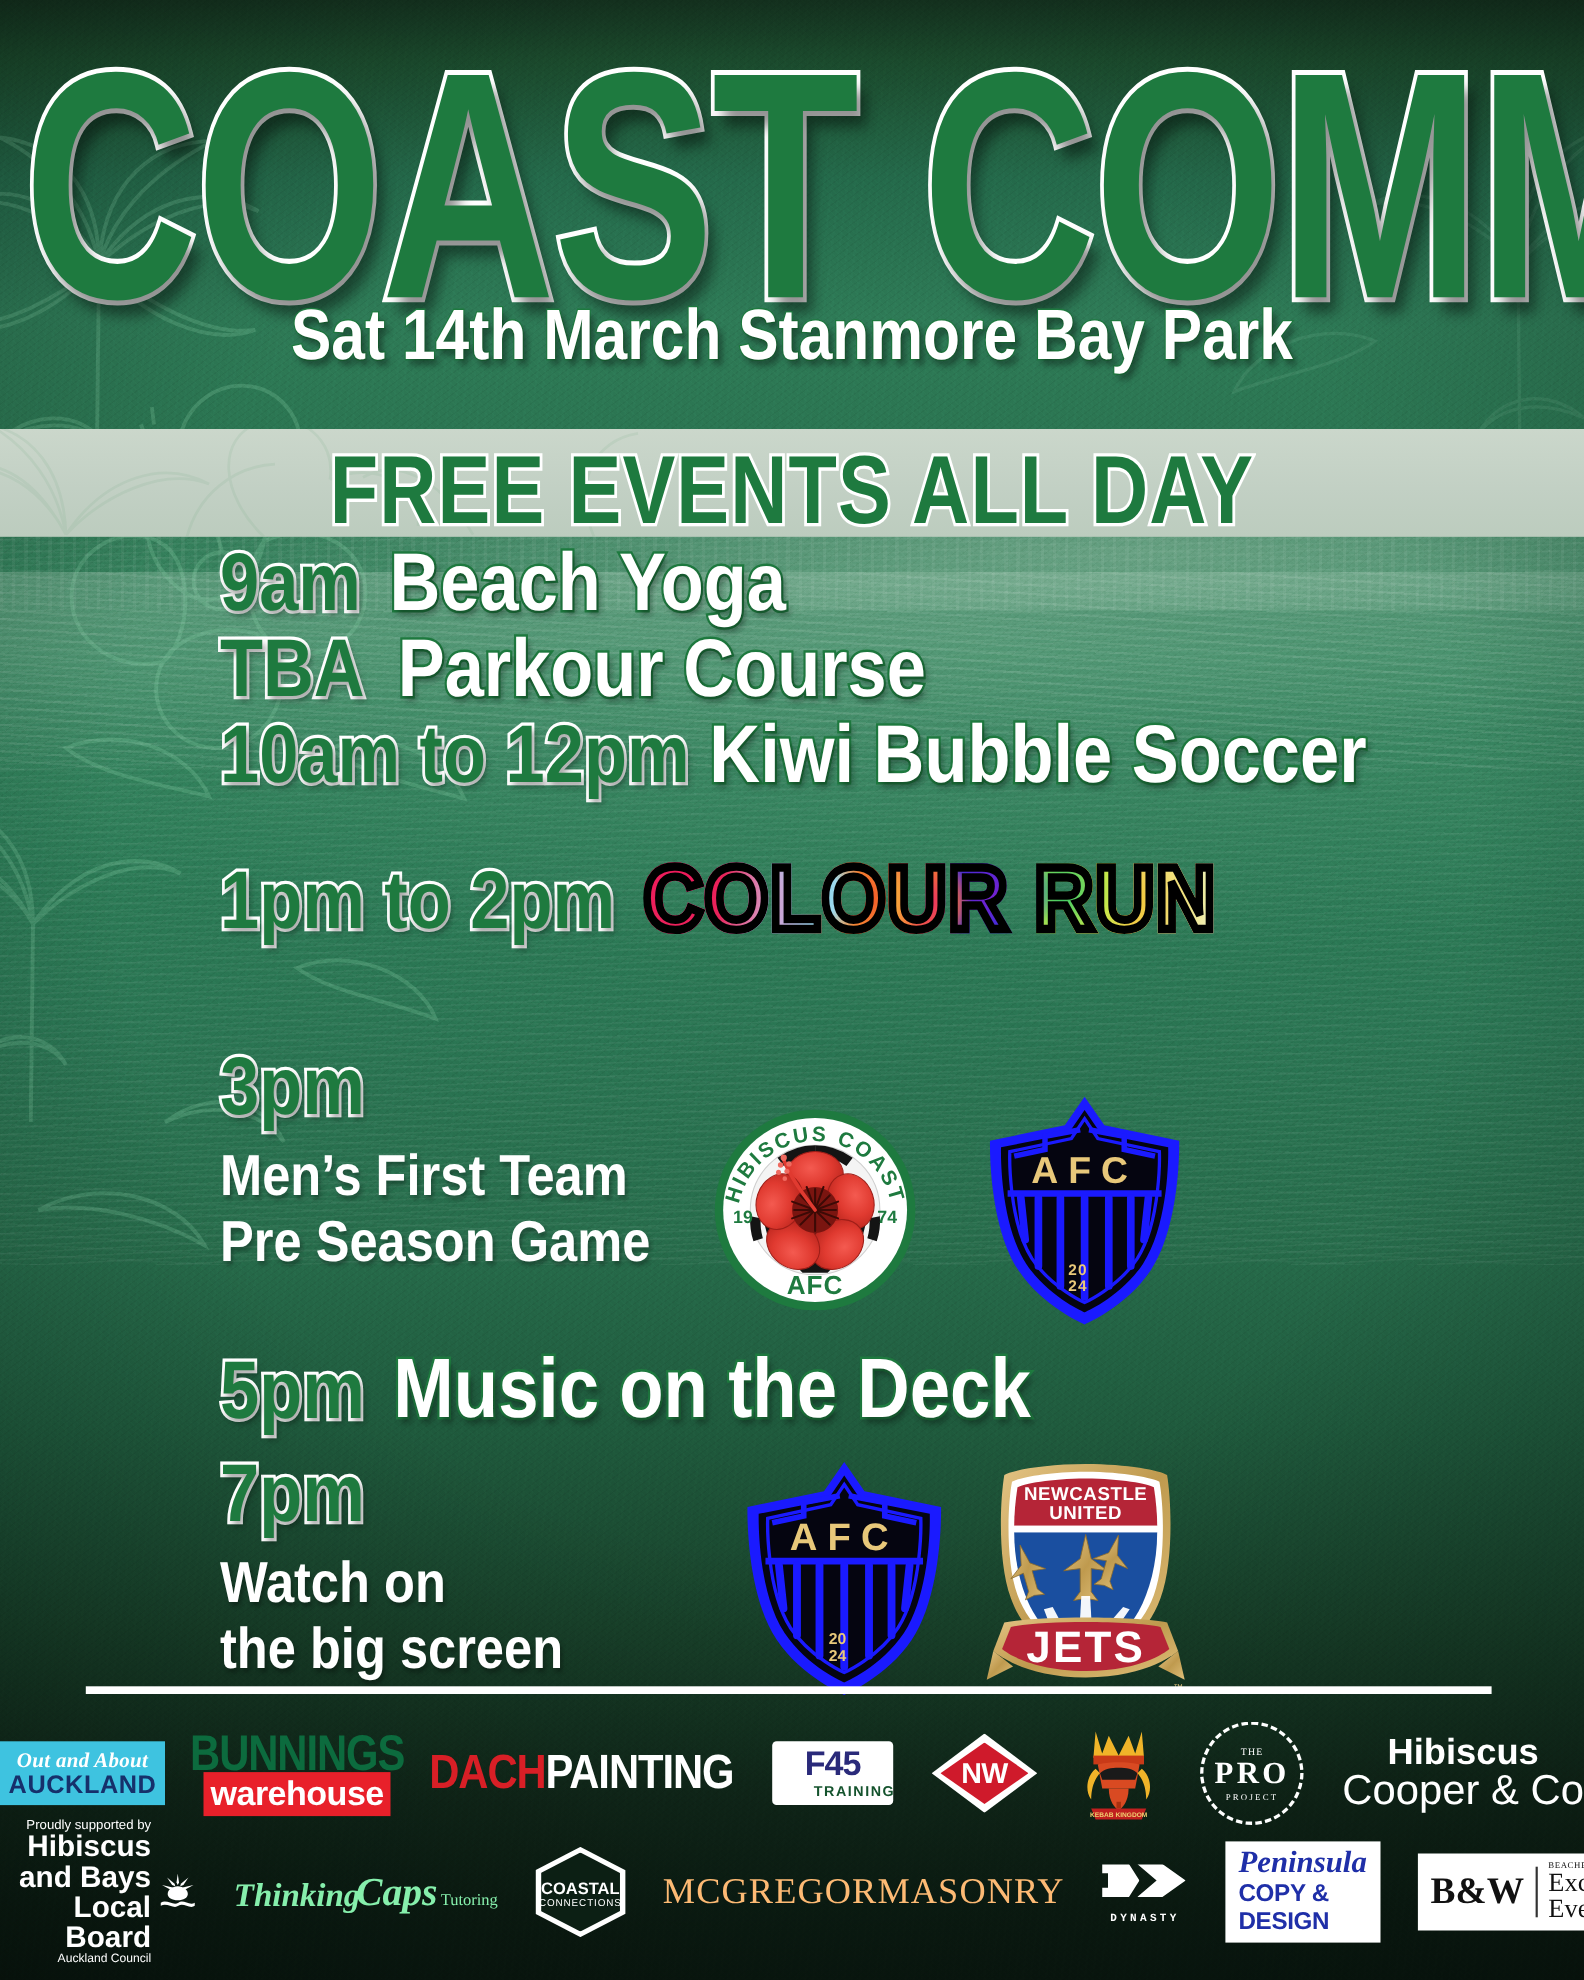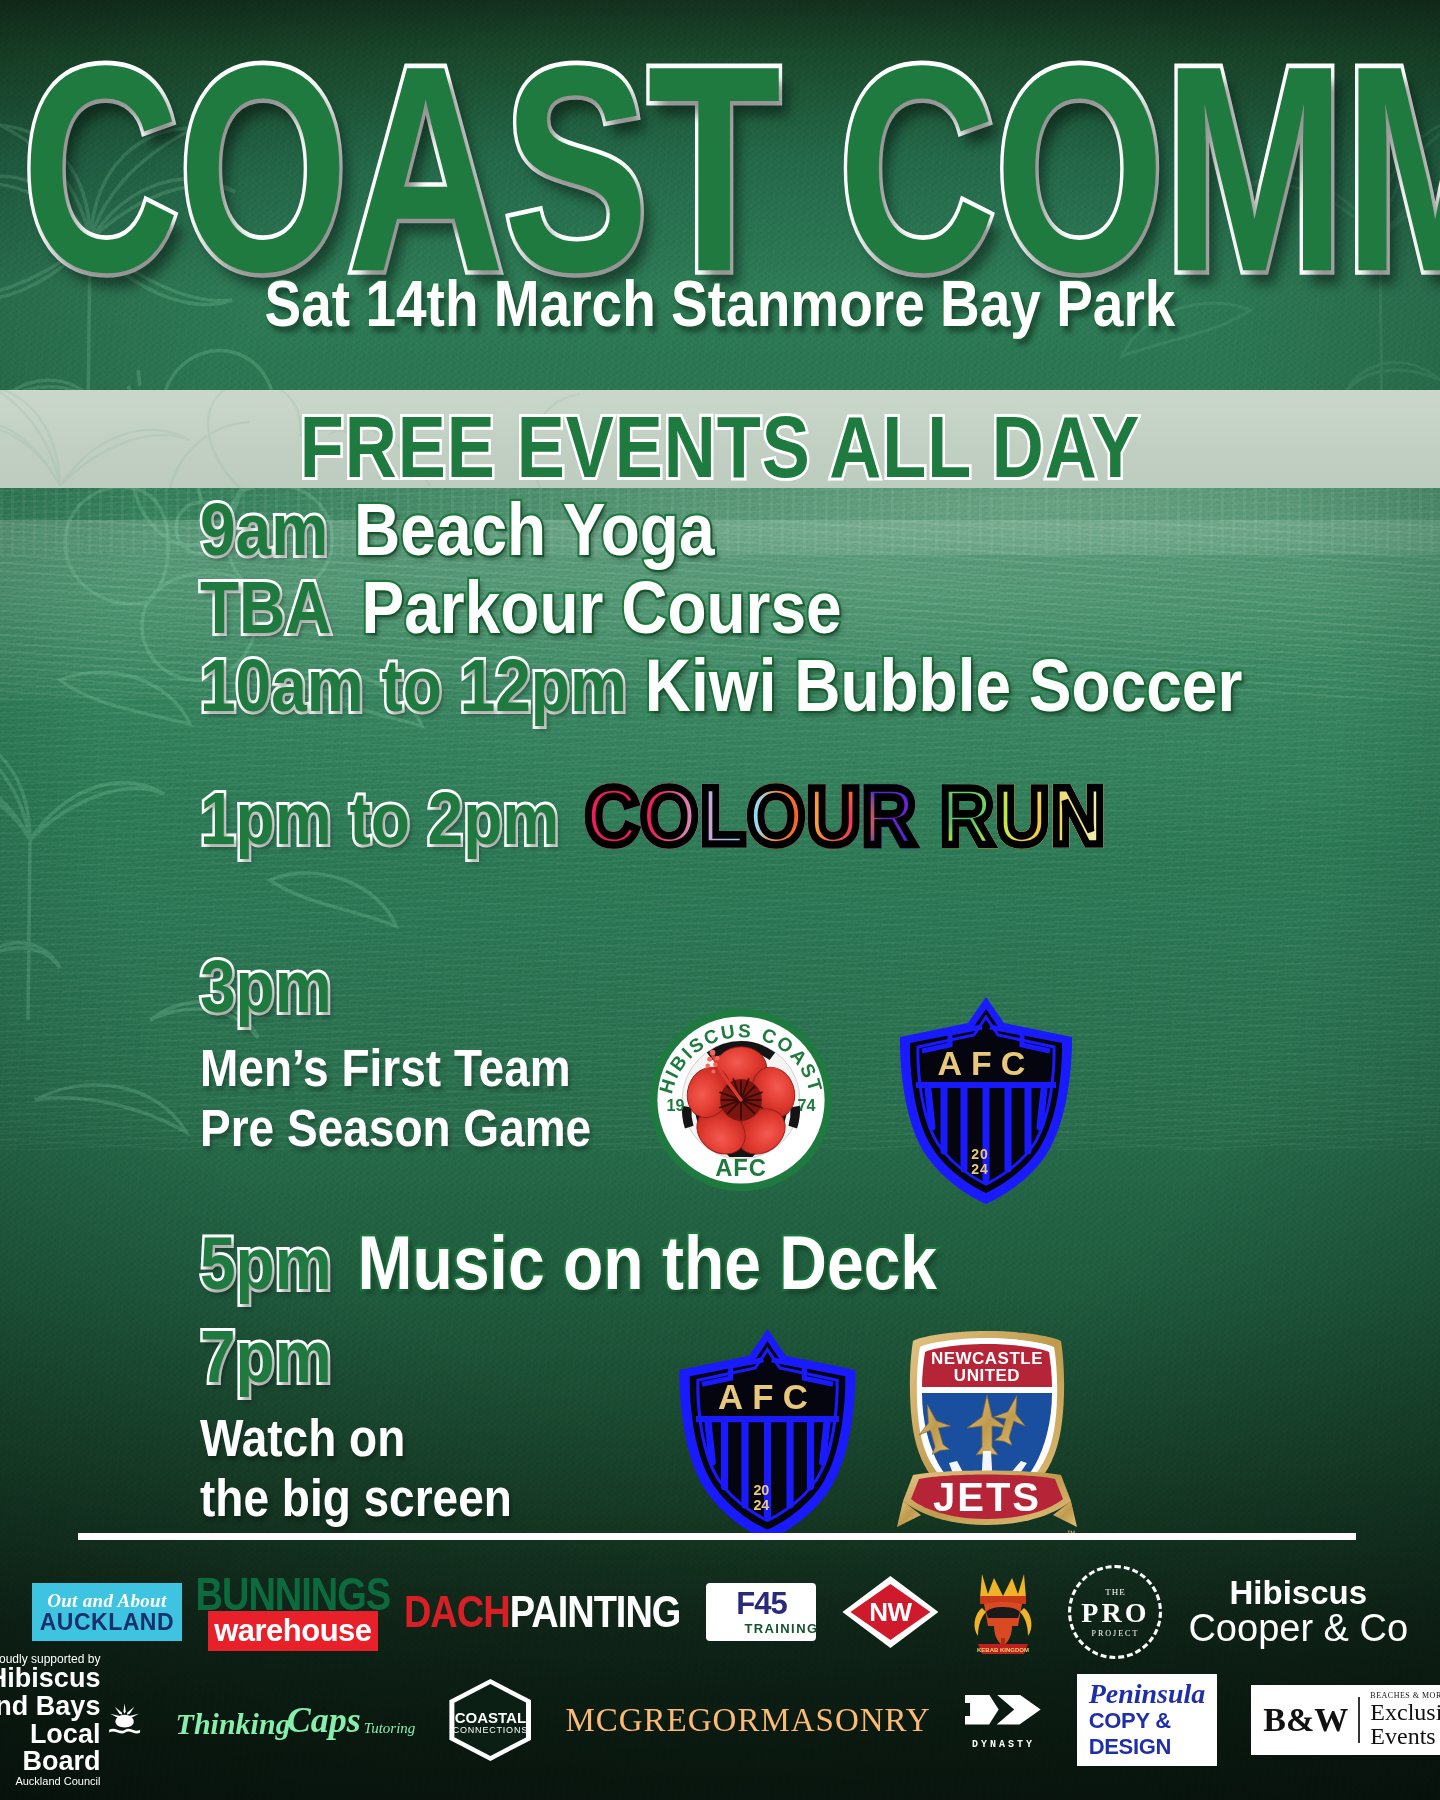--- a/index.html
+++ b/index.html
@@ -228,21 +228,21 @@
   #divider{
     position:absolute; left:78px; top:1533px; width:1278px; height:7px;
     background:#ffffff;
   }
 
   
   #sponsors{
     position:absolute; left:0; top:1558px; width:1440px;
   }
   .sp-row{
-    display:flex; align-items:center; justify-content:center;
+    display:flex; align-items:center; justify-content:space-between;
     gap:26px; height:108px;
   }
   .sp{ display:flex; align-items:center; justify-content:center; }
 
   
   .oaa{ width:150px; height:58px; background:#3ec3e0; display:flex; flex-direction:column;
         align-items:center; justify-content:center; line-height:1; }
   .oaa .l1{ font-family:"Liberation Serif", serif; font-style:italic; font-weight:bold;
             color:#fff; font-size:19px; letter-spacing:.3px; }
   .oaa .l2{ font-family:"Liberation Sans Narrow","Liberation Sans",sans-serif; font-weight:bold;
@@ -289,21 +289,21 @@
   .hbl{ display:flex; align-items:center; gap:8px; }
   .hbl .txt{ color:#fff; text-align:right; line-height:1.03; }
   .hbl .s0{ font-size:12px; font-family:"Liberation Sans",sans-serif; }
   .hbl .s1{ font-family:"Liberation Sans Narrow","Liberation Sans",sans-serif;
             font-weight:bold; font-size:27px; }
   .hbl .s2{ font-size:11px; font-family:"Liberation Sans",sans-serif; }
 
   .tcaps{ display:flex; align-items:flex-end; color:#86efac; }
   .tcaps .w1{ font-family:"Liberation Serif",serif; font-style:italic; font-weight:bold; font-size:30px; }
   .tcaps .w2{ font-family:"Liberation Serif",serif; font-style:italic; font-weight:bold; font-size:36px; margin-left:-4px; }
-  .tcaps .w3{ font-family:"Liberation Serif",serif; font-style:italic; font-size:15px; margin-left:3px; margin-bottom:4px; }
+  .tcaps .w3{ font-family:"Liberation Serif",serif; font-size:15px; margin-left:3px; margin-bottom:4px; }
 
   .coastal{ width:82px; height:82px; position:relative; }
   .coastal .hex{ position:absolute; inset:0; background:#ffffff;
       clip-path:polygon(50% 0,100% 26%,100% 74%,50% 100%,0 74%,0 26%); }
   .coastal .hex2{ position:absolute; inset:5px; background:#0c1f14;
       clip-path:polygon(50% 0,100% 26%,100% 74%,50% 100%,0 74%,0 26%); }
   .coastal .c1{ position:absolute; left:0; right:0; top:30px; text-align:center; color:#fff;
       font-family:"Liberation Sans Narrow","Liberation Sans",sans-serif; font-weight:bold; font-size:15px; }
   .coastal .c2{ position:absolute; left:0; right:0; top:46px; text-align:center; color:#fff;
       font-family:"Liberation Sans Narrow","Liberation Sans",sans-serif; font-size:9px; letter-spacing:.8px; }

